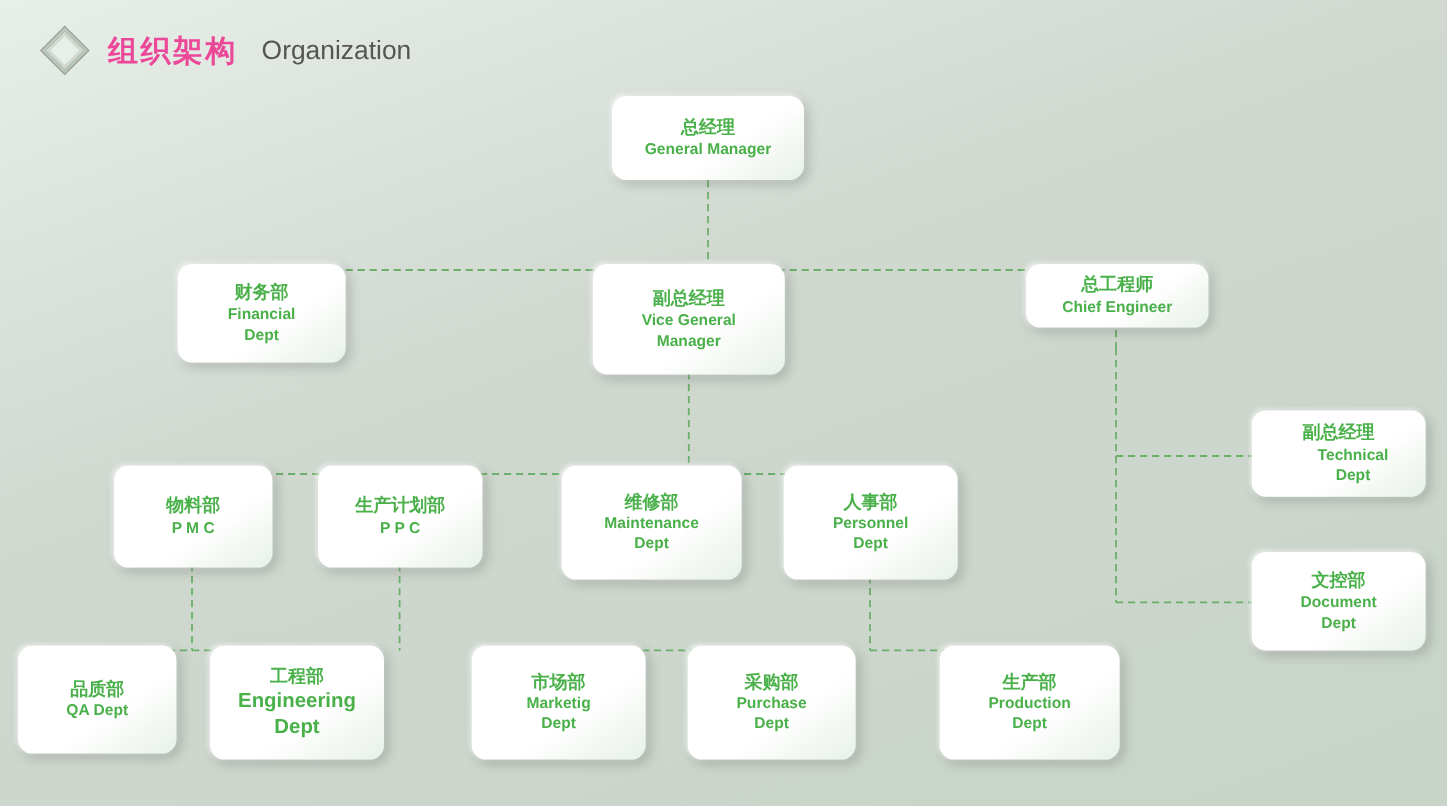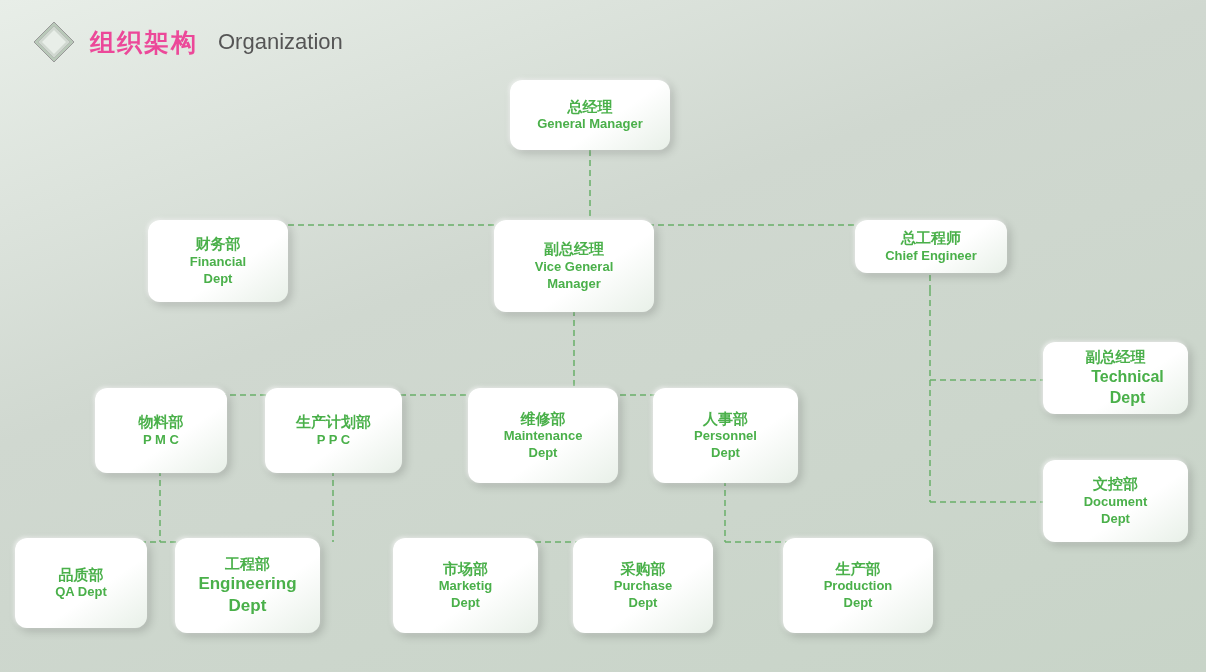--- a/index.html
+++ b/index.html
@@ -189,21 +189,21 @@
     <span class="en" style="color:#4ab04a;font-size:13px;font-weight:700;">Maintenance<br>Dept</span>
   </div>
 
   <div class="node" style="left:653px; top:318px; width:145px; height:95px;">
     <span class="zh">人事部</span>
     <span class="en" style="color:#4ab04a;font-size:13px;font-weight:600;">Personnel<br>Dept</span>
   </div>
 
   <div class="node" style="left:1043px; top:272px; width:145px; height:72px;">
     <span class="zh">副总经理</span>
-    <span class="en" style="color:#4ab04a;font-size:16px;font-weight:600;margin-left:24px;">Technical<br>Dept</span>
+    <span class="en" style="color:#4ab04a;font-size:13px;font-weight:600;margin-left:24px;">Technical<br>Dept</span>
   </div>
 
   <div class="node" style="left:1043px; top:390px; width:145px; height:82px;">
     <span class="zh">文控部</span>
     <span class="en" style="color:#4ab04a;font-size:13px;font-weight:600;">Document<br>Dept</span>
   </div>
 
   <div class="node" style="left:15px; top:468px; width:132px; height:90px;">
     <span class="zh">品质部</span>
     <span class="en">QA  Dept</span>

